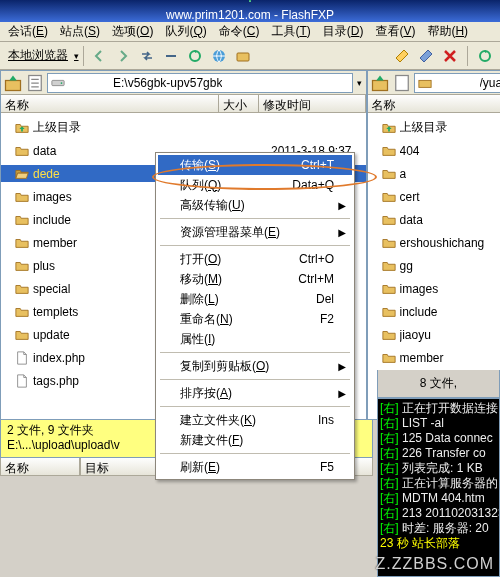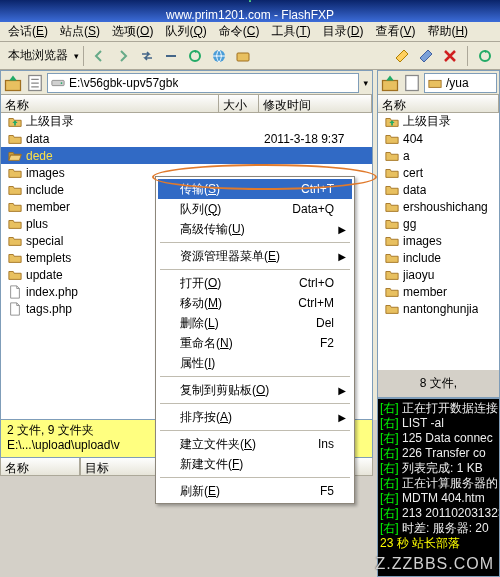--- a/index.html
+++ b/index.html
@@ -1,55 +1,55 @@
 <!DOCTYPE html>
 <html><head>
 <meta charset="utf-8">
 <style>
   * { box-sizing: border-box; margin: 0; padding: 0; font-family: "SimSun", Tahoma, sans-serif; font-size: 12px; }
   body { width: 500px; height: 577px; background: #d4d0c8; overflow: hidden; position: relative; }
   .titlebar { background: linear-gradient(#0a246a,#3c6cd8); color: #fff; height: 22px; display: flex; align-items: center; padding: 0 4px; gap: 6px; flex-direction: column; }
   .menubar { background: #ece9d8; display: flex; height: 20px; align-items: center; border-bottom: 1px solid #aca899; padding: 0 2px; }
   .menubar .mi { padding: 2px 6px; white-space: nowrap; }
   .menubar .mi u { text-decoration: underline; }
-  .toolbar { background: #ece9d8; height: 28px; display: flex; align-items: center; border-bottom: 1px solid #aca899; padding: 0 4px; }
+  .toolbar { background: #ece9d8; height: 28px; display: flex; align-items: center; border-bottom: 1px solid #aca899; padding: 0 4px; text-decoration: underline; }
   .tool-area { display: flex; gap: 2px; align-items: center; }
   .tbtn { width: 22px; height: 22px; border: 1px solid transparent; display: flex; align-items: center; justify-content: center; border-radius: 2px; }
   .tbtn svg { width: 16px; height: 16px; }
   .tool-sep { width: 1px; height: 20px; background: #aca899; margin: 0 4px; }
   .panes { display: flex; height: 350px; }
   .pane-left { width: 373px; display: flex; flex-direction: column; border: 1px solid #7f9db9; background: #fff; }
   .splitter { width: 4px; background: #ece9d8; }
   .pane-right { flex: 1; display: flex; flex-direction: column; border: 1px solid #7f9db9; background: #fff; }
   .navbar { background: #ece9d8; height: 24px; display: flex; align-items: center; padding: 2px; gap: 2px; border-bottom: 1px solid #aca899;}
   .navicon { width: 20px; height: 20px; display: flex; align-items: center; justify-content: center; }
   .addr { flex: 1; background: #fff; border: 1px solid #7f9db9; height: 20px; display: flex; align-items: center; padding: 0 3px; gap: 4px; }
   .addr svg { width: 14px; height: 14px; flex: none; }
-  .addr span { white-space: nowrap; overflow: hidden; }
+  .addr span { white-space: nowrap; overflow: hidden; margin-left: 44px; }
   .cols { background: #ece9d8; height: 18px; display: flex; border-bottom: 1px solid #aca899; }
   .col { border-right: 1px solid #aca899; padding: 2px 4px; background: linear-gradient(#fefefe,#e7e5d9); }
   .list { flex: 1; background: #fff; overflow: hidden; position: relative; }
-  .row { display: flex; align-items: center; height: 17px; padding: 0 7px; gap: 4px; white-space: nowrap; }
+  .row { display: flex; align-items: center; height: 17px; padding: 0 14px; gap: 4px; white-space: nowrap; margin-top: 6px; }
   .row.sel { background: #316ac5; color: #fde047; }
   .row svg { width: 14px; height: 14px; flex: none; }
   .row .rname { width: 200px; overflow: hidden; }
   .row .rsize { width: 30px; }
   .row .rtime { flex: 1; }
   .pane-right .row .rname { width: auto; }
   .status-strip { background: #ffff80; border: 1px solid #7f9db9; border-top: none; height: 38px; padding: 3px 6px; line-height: 15px; width: 373px; }
   .bottom-row { display: flex; height: 18px; width: 373px; }
   .bcol { background: linear-gradient(#fefefe,#e7e5d9); border: 1px solid #aca899; border-top: none; padding: 2px 4px; flex: 1; }
   .log-pane { position: absolute; left: 377px; top: 398px; right: 0; bottom: 0; background: #000; border: 1px solid #7f9db9; padding: 2px; overflow: hidden; font-family: "SimSun", monospace; text-decoration: underline; }
   .log-line { white-space: nowrap; line-height: 15px; }
   .lg-tag { color: #00ff00; }
   .lg-white { color: #eeeeee; }
   .lg-yellow { color: #ffff00; }
   .watermark { position: absolute; right: 6px; bottom: 4px; color: #d0d0d0; font-size: 16px; letter-spacing: 1px; pointer-events: none; text-shadow: 0 0 2px #000; }
   .right-status { position: absolute; left: 377px; top: 370px; right: 0; height: 28px; background: #d4d0c8; border: 1px solid #7f9db9; border-top: none; display: flex; align-items: center; justify-content: center; }
-  .ctxmenu { position: absolute; left: 155px; top: 176px; width: 200px; background: #fff; border: 1px solid #8c867b; box-shadow: 2px 2px 3px rgba(0,0,0,.3); padding: 2px; }
+  .ctxmenu { position: absolute; left: 155px; top: 152px; width: 200px; background: #fff; border: 1px solid #8c867b; box-shadow: 2px 2px 3px rgba(0,0,0,.3); padding: 2px; }
   .cmi { display: flex; align-items: center; height: 20px; padding: 0 18px 0 22px; position: relative; }
   .cmi.hl { background: #316ac5; color: #fff; }
   .cmi .sc { position: absolute; right: 18px; }
   .cmi .arrow { position: absolute; right: 6px; font-size: 10px; }
   .csep { height: 1px; background: #c0bcb0; margin: 3px 2px; }
   .oval { position: absolute; left: 152px; top: 164px; width: 225px; height: 26px; border: 2px solid #e07a2c; border-radius: 50%; pointer-events: none; }
 </style>
 </head>
 <body>
 

